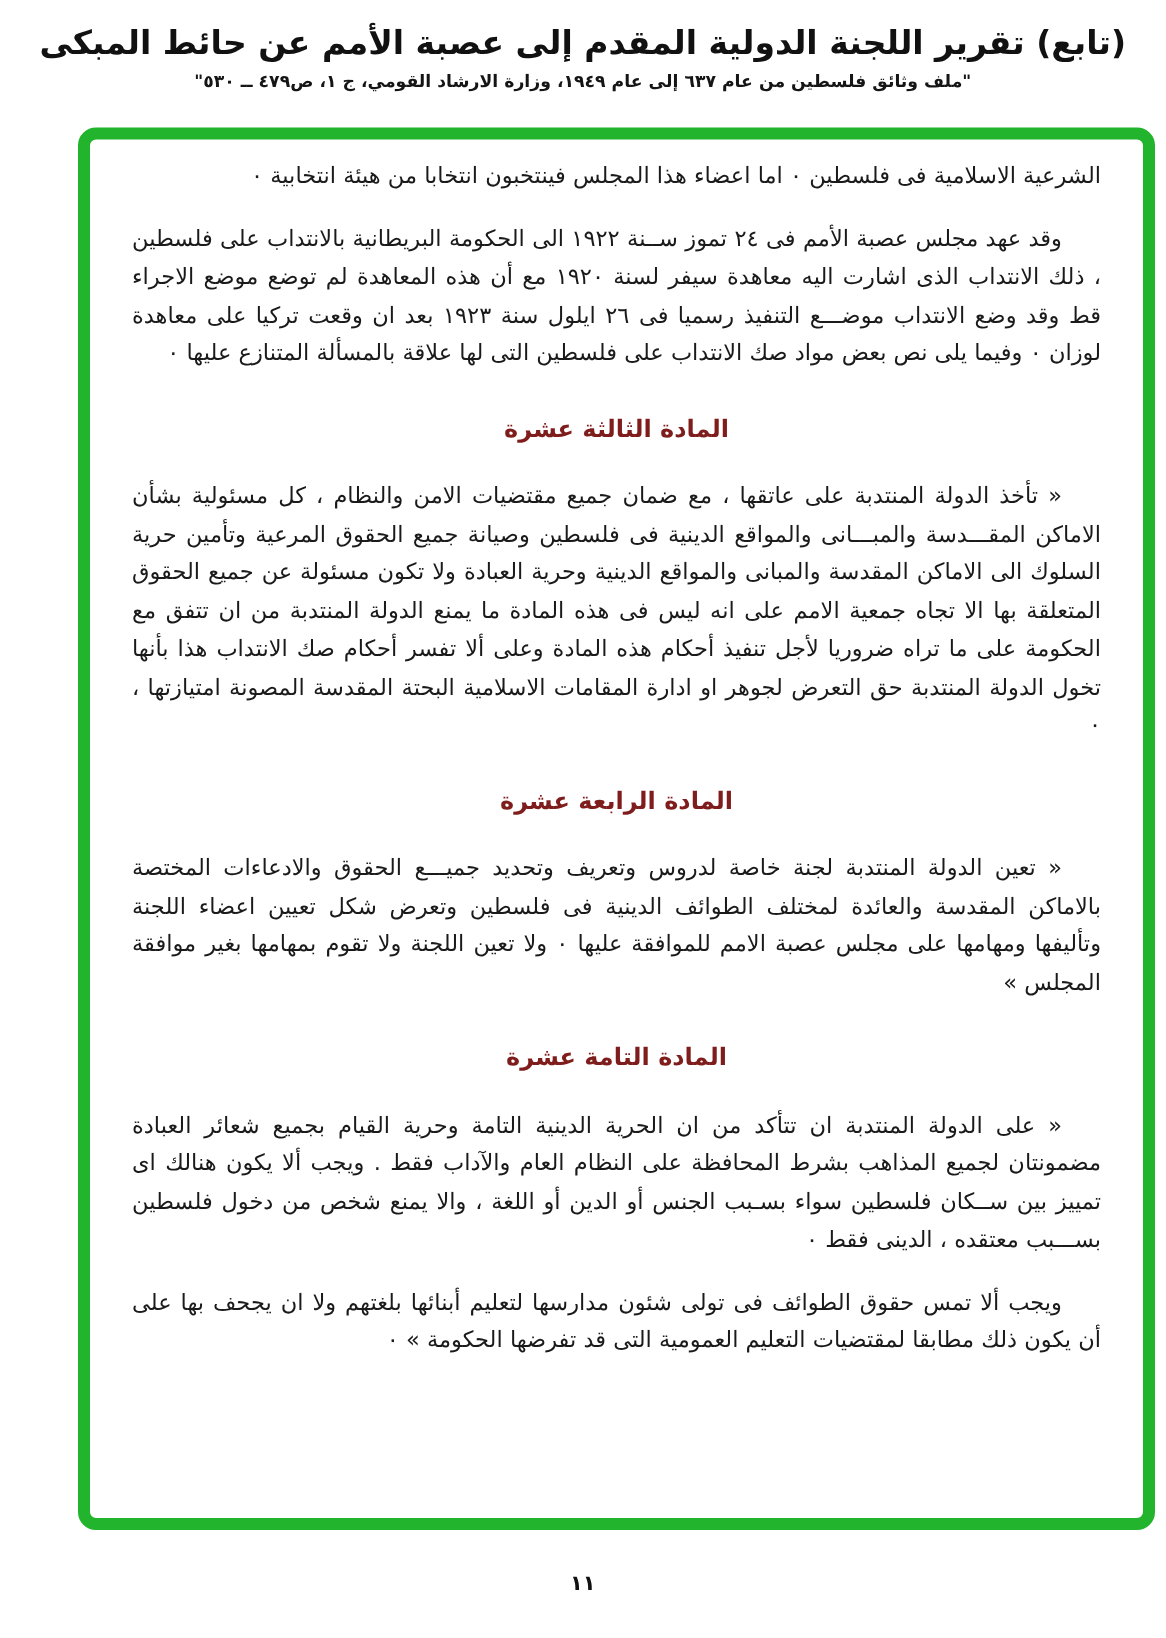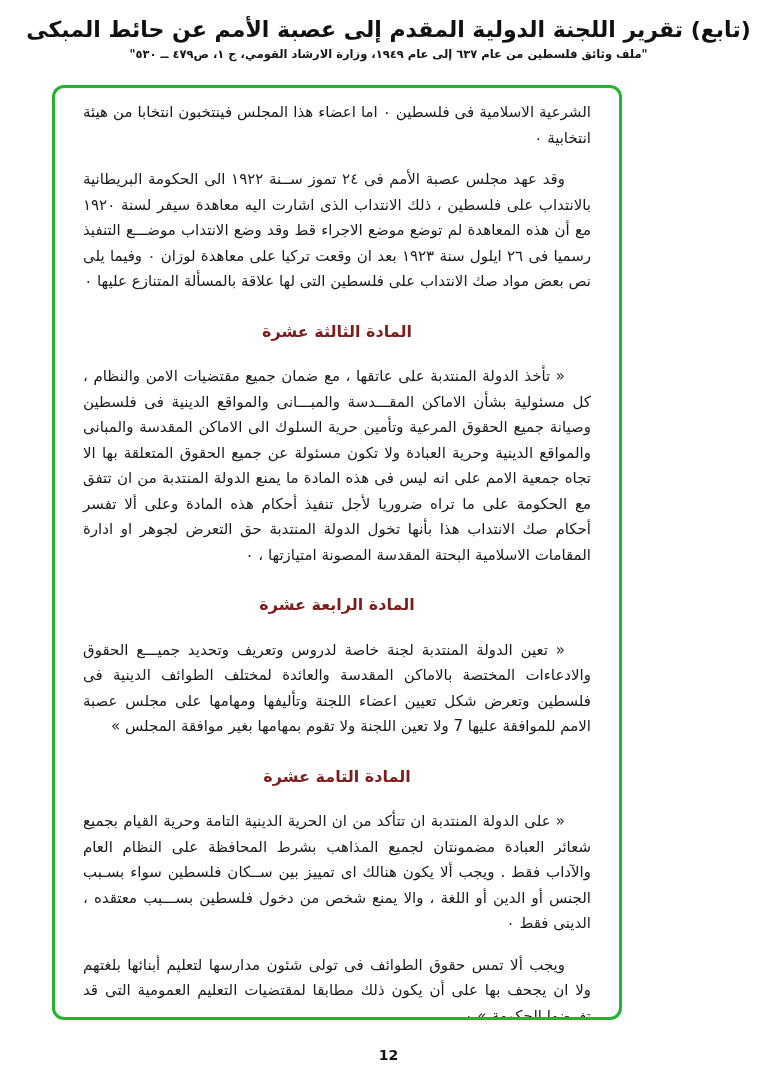--- a/index.html
+++ b/index.html
@@ -36,23 +36,23 @@
     margin-top: 4px;
     font-size: 11.5px;
     font-weight: bold;
     line-height: 16px;
     color: #151515;
   }
   .frame {
     position: absolute;
     top: 85px;
     left: 52px;
-    width: 570px;
+    width: 718px;
     height: 935px;
-    border: 3px solid #0ea5e9;
+    border: 8px solid #0ea5e9;
     border-radius: 12px;
     box-sizing: border-box;
     padding: 12px 28px 2px 28px;
     overflow: hidden;
   }
   .doc-body {
     direction: rtl;
     text-align: justify;
     color: #1a1a1a;
     font-size: 15px;
@@ -101,28 +101,28 @@
       <p class="no-indent">الشرعية الاسلامية فى فلسطين ٠ اما اعضاء هذا المجلس فينتخبون انتخابا من هيئة انتخابية ٠</p>
 
       <p>وقد عهد مجلس عصبة الأمم فى ٢٤ تموز ســنة ١٩٢٢ الى الحكومة البريطانية بالانتداب على فلسطين ، ذلك الانتداب الذى اشارت اليه معاهدة سيفر لسنة ١٩٢٠ مع أن هذه المعاهدة لم توضع موضع الاجراء قط وقد وضع الانتداب موضـــع التنفيذ رسميا فى ٢٦ ايلول سنة ١٩٢٣ بعد ان وقعت تركيا على معاهدة لوزان ٠ وفيما يلى نص بعض مواد صك الانتداب على فلسطين التى لها علاقة بالمسألة المتنازع عليها ٠</p>
 
       <div class="section-heading">المادة الثالثة عشرة</div>
 
       <p>« تأخذ الدولة المنتدبة على عاتقها ، مع ضمان جميع مقتضيات الامن والنظام ، كل مسئولية بشأن الاماكن المقـــدسة والمبـــانى والمواقع الدينية فى فلسطين وصيانة جميع الحقوق المرعية وتأمين حرية السلوك الى الاماكن المقدسة والمبانى والمواقع الدينية وحرية العبادة ولا تكون مسئولة عن جميع الحقوق المتعلقة بها الا تجاه جمعية الامم على انه ليس فى هذه المادة ما يمنع الدولة المنتدبة من ان تتفق مع الحكومة على ما تراه ضروريا لأجل تنفيذ أحكام هذه المادة وعلى ألا تفسر أحكام صك الانتداب هذا بأنها تخول الدولة المنتدبة حق التعرض لجوهر او ادارة المقامات الاسلامية البحتة المقدسة المصونة امتيازتها ، ٠</p>
 
       <div class="section-heading">المادة الرابعة عشرة</div>
 
-      <p>« تعين الدولة المنتدبة لجنة خاصة لدروس وتعريف وتحديد جميـــع الحقوق والادعاءات المختصة بالاماكن المقدسة والعائدة لمختلف الطوائف الدينية فى فلسطين وتعرض شكل تعيين اعضاء اللجنة وتأليفها ومهامها على مجلس عصبة الامم للموافقة عليها 7 ولا تعين اللجنة ولا تقوم بمهامها بغير موافقة المجلس »</p>
+      <p>« تعين الدولة المنتدبة لجنة خاصة لدروس وتعريف وتحديد جميـــع الحقوق والادعاءات المختصة بالاماكن المقدسة والعائدة لمختلف الطوائف الدينية فى فلسطين وتعرض شكل تعيين اعضاء اللجنة وتأليفها ومهامها على مجلس عصبة الامم للموافقة عليها ٠ ولا تعين اللجنة ولا تقوم بمهامها بغير موافقة المجلس »</p>
 
       <div class="section-heading">المادة التامة عشرة</div>
 
       <p>« على الدولة المنتدبة ان تتأكد من ان الحرية الدينية التامة وحرية القيام بجميع شعائر العبادة مضمونتان لجميع المذاهب بشرط المحافظة على النظام العام والآداب فقط . ويجب ألا يكون هنالك اى تمييز بين ســكان فلسطين سواء بسـبب الجنس أو الدين أو اللغة ، والا يمنع شخص من دخول فلسطين بســـبب معتقده ، الدينى فقط ٠</p>
 
       <p>ويجب ألا تمس حقوق الطوائف فى تولى شئون مدارسها لتعليم أبنائها بلغتهم ولا ان يجحف بها على أن يكون ذلك مطابقا لمقتضيات التعليم العمومية التى قد تفرضها الحكومة » ٠</p>
 
     </div>
   </div>
 
   <div class="footer">
-    <span class="page-number">12</span>
+    <span class="page-number">١١</span>
   </div>
 
 </div>
 
 </body></html>

